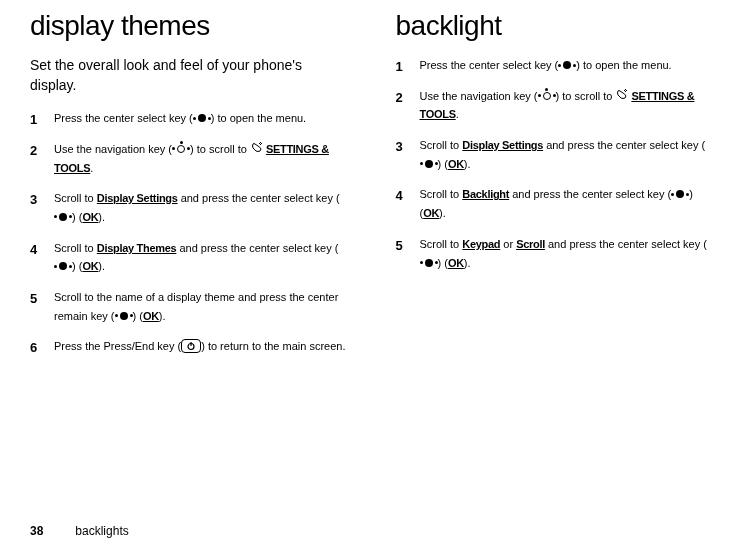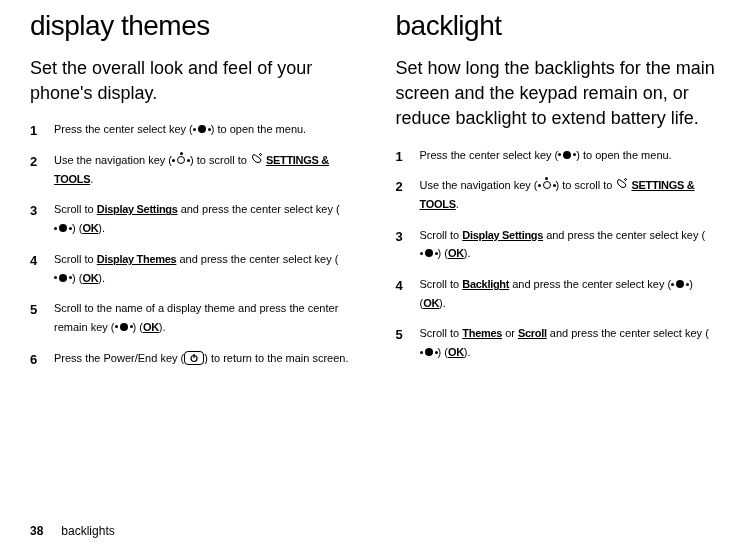--- a/index.html
+++ b/index.html
@@ -23,21 +23,21 @@
     .column {
       flex: 1;
     }
     h1 {
       font-size: 28px;
       font-weight: 400;
       margin-bottom: 14px;
       letter-spacing: -0.5px;
     }
     .intro {
-      font-size: 18px;
+      font-size: 14px;
       margin-bottom: 14px;
       line-height: 1.4;
     }
     ol {
       list-style: none;
       counter-reset: step;
     }
     li {
       counter-increment: step;
       position: relative;
@@ -154,21 +154,21 @@
       left: 4px;
     }
     .footer {
       position: absolute;
       bottom: 12px;
       left: 30px;
       font-size: 12px;
     }
     .footer .page-num {
       font-weight: bold;
-      margin-right: 18px;
+      margin-right: 32px;
     }
   </style>
 </head>
 <body>
 
 <div class="columns">
   <div class="column">
     <h1>display themes</h1>
     <p class="intro">Set the overall look and feel of your phone's display.</p>
     <ol>
@@ -183,48 +183,47 @@
       <li>
         <span>Scroll to </span><span class="bold-condensed">Display Settings</span><span> and press the center select key (</span><span class="icon-center"><span class="icon-center-dot"></span></span><span>) (</span><span class="bold-condensed">OK</span><span>).</span>
       </li>
       <li>
         <span>Scroll to </span><span class="bold-condensed">Display Themes</span><span> and press the center select key (</span><span class="icon-center"><span class="icon-center-dot"></span></span><span>) (</span><span class="bold-condensed">OK</span><span>).</span>
       </li>
       <li>
         <span>Scroll to the name of a display theme and press the center remain key (</span><span class="icon-center"><span class="icon-center-dot"></span></span><span>) (</span><span class="bold-condensed">OK</span><span>).</span>
       </li>
       <li>
-        <span>Press the Power/End key (</span><span class="icon-power"><svg viewBox="0 0 10 10">
+        <span>Press the Press/End key (</span><span class="icon-power"><svg viewBox="0 0 10 10">
               <circle cx="5" cy="5.5" r="3" stroke="#000" stroke-width="1.2" fill="none"></circle>
               <line x1="5" y1="1" x2="5" y2="5" stroke="#000" stroke-width="1.2"></line>
             </svg></span><span>) to return to the main screen.</span>
       </li>
     </ol>
   </div>
 
   <div class="column">
     <h1>backlight</h1>
-    <p class="intro">Set how long the backlights for the main screen and the keypad remain on, or reduce backlight to extend battery life.</p>
     <ol>
       <li>
         <span>Press the center select key (</span><span class="icon-center"><span class="icon-center-dot"></span></span><span>) to open the menu.</span>
       </li>
       <li>
         <span>Use the navigation key (</span><span class="icon-nav"><span class="icon-nav-ring"></span><span class="icon-nav-top"></span></span><span>) to scroll to </span><span class="icon-tools"><svg viewBox="0 0 14 14">
               <path d="M3 3 Q2 5 3 7 L6 10 Q8 11 10 10 L11 8 Q10 6 8 5 L5 3 Q4 2 3 3 Z M9 2 L11 4 M10 1 L12 3" stroke="#000" stroke-width="1" fill="none"></path>
             </svg></span><span class="bold-condensed">SETTINGS &amp; TOOLS</span><span>.</span>
       </li>
       <li>
         <span>Scroll to </span><span class="bold-condensed">Display Settings</span><span> and press the center select key (</span><span class="icon-center"><span class="icon-center-dot"></span></span><span>) (</span><span class="bold-condensed">OK</span><span>).</span>
       </li>
       <li>
         <span>Scroll to </span><span class="bold-condensed">Backlight</span><span> and press the center select key (</span><span class="icon-center"><span class="icon-center-dot"></span></span><span>) (</span><span class="bold-condensed">OK</span><span>).</span>
       </li>
       <li>
-        <span>Scroll to </span><span class="bold-condensed">Themes</span><span> or </span><span class="bold-condensed">Scroll</span><span> and press the center select key (</span><span class="icon-center"><span class="icon-center-dot"></span></span><span>) (</span><span class="bold-condensed">OK</span><span>).</span>
+        <span>Scroll to </span><span class="bold-condensed">Keypad</span><span> or </span><span class="bold-condensed">Scroll</span><span> and press the center select key (</span><span class="icon-center"><span class="icon-center-dot"></span></span><span>) (</span><span class="bold-condensed">OK</span><span>).</span>
       </li>
     </ol>
   </div>
 </div>
 
 <div class="footer">
   <span class="page-num">38</span><span>backlights</span>
 </div>
 
 </body></html>

